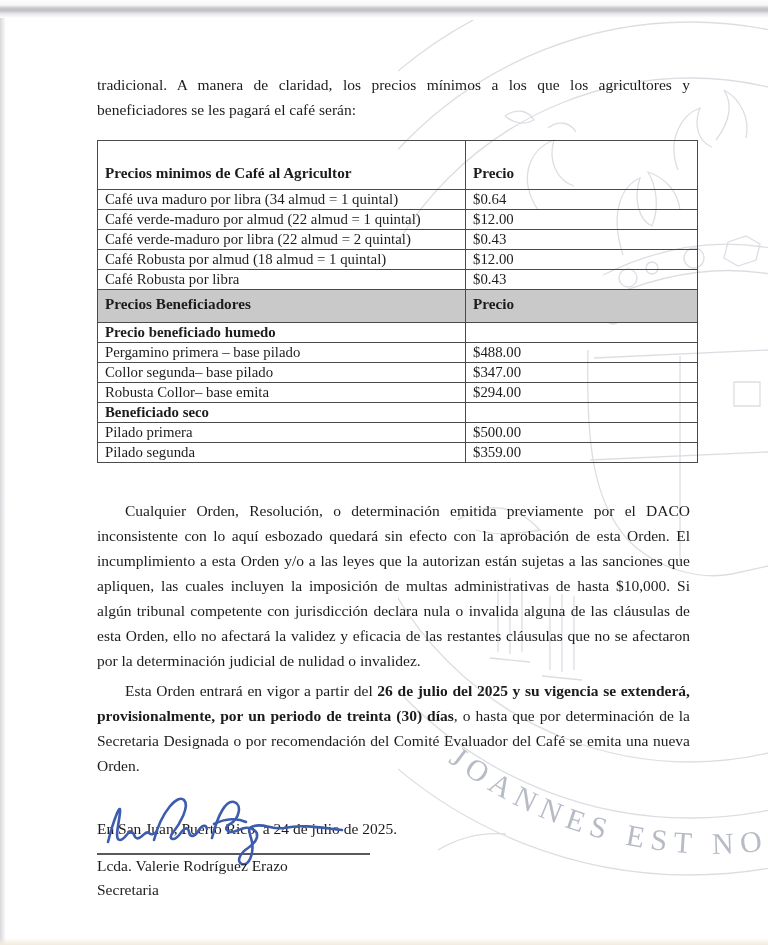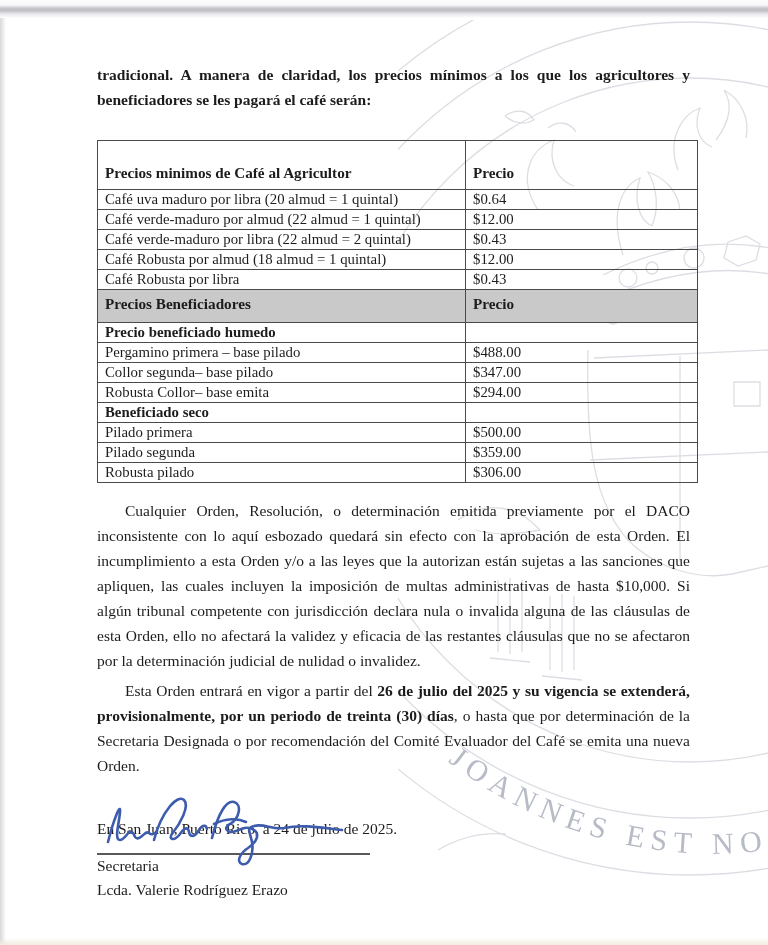--- a/index.html
+++ b/index.html
@@ -15,21 +15,21 @@
   .bottom-edge { position:absolute; bottom:0; left:0; right:0; height:7px; z-index:4;
     background:linear-gradient(180deg, rgba(255,255,255,0) 0%, #f1ebdf 100%); }
 
   
   .watermark { position:absolute; top:20px; right:0; width:370px; height:900px; z-index:1; pointer-events:none; }
 
   
   .content { position:absolute; left:97px; width:600px; z-index:2; }
   .para { font-size:15.5px; line-height:25px; text-align:justify; width:593px; }
   .indent { text-indent:28px; }
-  #intro { top:62px;font-weight:bold; }
+  #intro { top:72px; }
   #body-par { top:498px; }
   #effective-par { top:678px; }
   #dateline { top:768px; text-align:left; }
   .bold { font-weight:bold; }
 
   
   #tablewrap { top:140px; }
   table.price { border-collapse:collapse; width:600px; table-layout:fixed; }
   table.price td { border:1.4px solid #4a4a4a; font-size:14.8px; padding:1px 7px; height:20px;
     overflow:hidden; white-space:nowrap; }
@@ -95,21 +95,21 @@
   <p class="content para" id="intro" style="position:absolute;">tradicional. A manera de claridad, los precios mínimos a los que los agricultores y beneficiadores se les pagará el café serán:</p>
 
   <div class="content" id="tablewrap" style="position:absolute;">
     <table class="price">
       <tbody>
         <tr class="head">
           <td class="c1">Precios minimos de Café al Agricultor</td>
           <td class="c2">Precio</td>
         </tr>
         <tr>
-          <td class="c1">Café uva maduro por libra (20 almud = 1 quintal)</td>
+          <td class="c1">Café uva maduro por libra (34 almud = 1 quintal)</td>
           <td class="c2">$0.64</td>
         </tr>
         <tr>
           <td class="c1">Café verde-maduro por almud (22 almud = 1 quintal)</td>
           <td class="c2">$12.00</td>
         </tr>
         <tr>
           <td class="c1">Café verde-maduro por libra (22 almud = 2 quintal)</td>
           <td class="c2">$0.43</td>
         </tr>
@@ -146,24 +146,20 @@
           <td class="c2"></td>
         </tr>
         <tr>
           <td class="c1">Pilado primera</td>
           <td class="c2">$500.00</td>
         </tr>
         <tr>
           <td class="c1">Pilado segunda</td>
           <td class="c2">$359.00</td>
         </tr>
-        <tr>
-          <td class="c1">Robusta pilado</td>
-          <td class="c2">$306.00</td>
-        </tr>
       </tbody>
     </table>
   </div>
 
   <p class="content para indent" id="body-par" style="position:absolute;">Cualquier Orden, Resolución, o determinación emitida previamente por el DACO inconsistente con lo aquí esbozado quedará sin efecto con la aprobación de esta Orden. El incumplimiento a esta Orden y/o a las leyes que la autorizan están sujetas a las sanciones que apliquen, las cuales incluyen la imposición de multas administrativas de hasta $10,000. Si algún tribunal competente con jurisdicción declara nula o invalida alguna de las cláusulas de esta Orden, ello no afectará la validez y eficacia de las restantes cláusulas que no se afectaron por la determinación judicial de nulidad o invalidez.</p>
 
   <p class="content para indent" id="effective-par" style="position:absolute;"><span>Esta Orden entrará en vigor a partir del </span><span class="bold">26 de julio del 2025 y su vigencia se extenderá, provisionalmente, por un periodo de treinta (30) días</span><span>, o hasta que por determinación de la Secretaria Designada o por recomendación del Comité Evaluador del Café se emita una nueva Orden.</span></p>
 
   <p class="content para" id="dateline" style="position:absolute;margin-top:48px;">En San Juan, Puerto Rico, a 24 de julio de 2025.</p>
 
@@ -171,17 +167,17 @@
     <path d="M 3 64 L 276 64" stroke="#222" stroke-width="1.6" fill="none"></path>
     <g fill="none" stroke="#3d5cad" stroke-width="2.6" stroke-linecap="round" stroke-linejoin="round">
       <path d="M 14 52 C 20 28 27 12 26 22 C 25 34 20 50 26 50 C 31 50 34 40 38 42 C 41 44 40 50 45 48 C 50 46 52 40 55 43 C 57 45 60 45 63 41"></path>
       <path d="M 60 50 C 68 20 84 4 90 10 C 96 16 86 34 78 44 C 74 49 80 52 86 44 C 90 38 94 36 95 42 C 96 48 101 47 105 40 C 108 35 112 34 113 39"></path>
       <path d="M 118 48 C 124 24 132 10 140 12 C 148 14 146 28 136 34 C 128 38 134 44 142 41 C 150 38 154 36 160 40 C 166 44 163 52 154 58 C 146 63 142 72 148 74 C 155 76 160 64 158 52 C 156 42 152 38 160 36 C 170 33 178 40 190 38 C 210 34 228 38 248 40"></path>
       <path d="M 120 34 C 132 28 144 28 152 32"></path>
     </g>
   </svg>
 
   <div class="content para" id="signer" style="position:absolute;">
+    <div>Lcda. Valerie Rodríguez Erazo</div>
     <div>Secretaria</div>
-    <div>Lcda. Valerie Rodríguez Erazo</div>
   </div>
 
 </div>
 
 </body></html>

